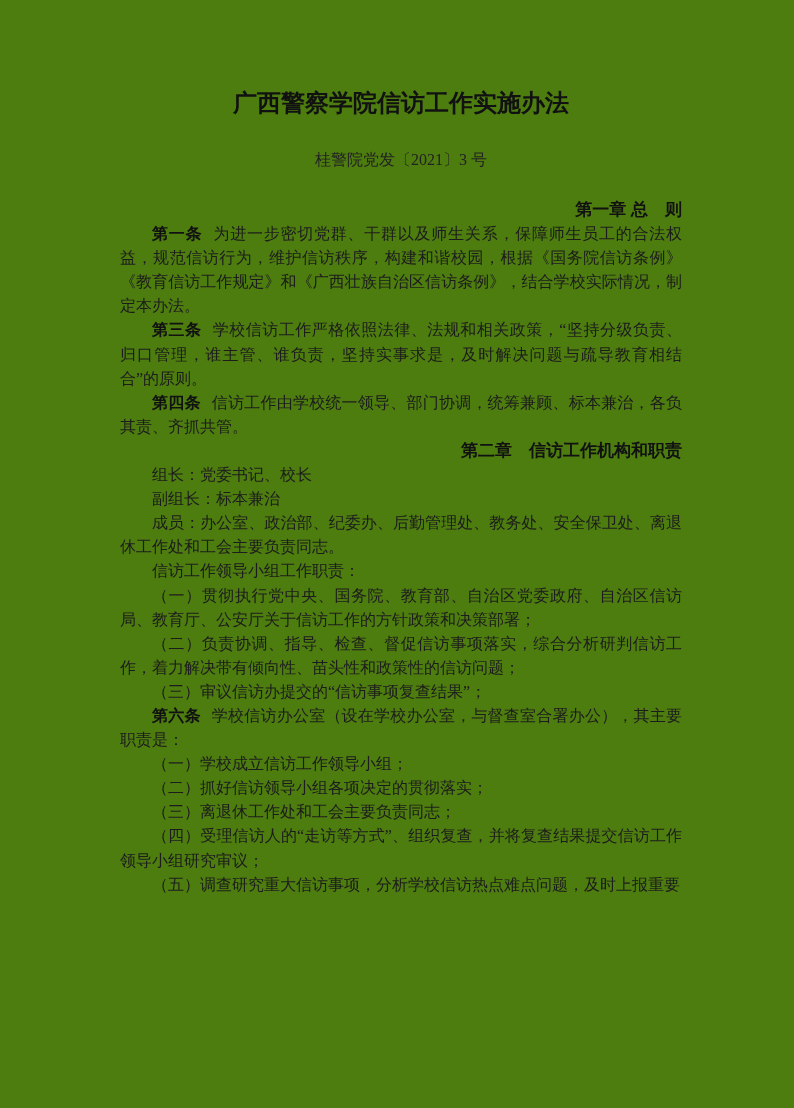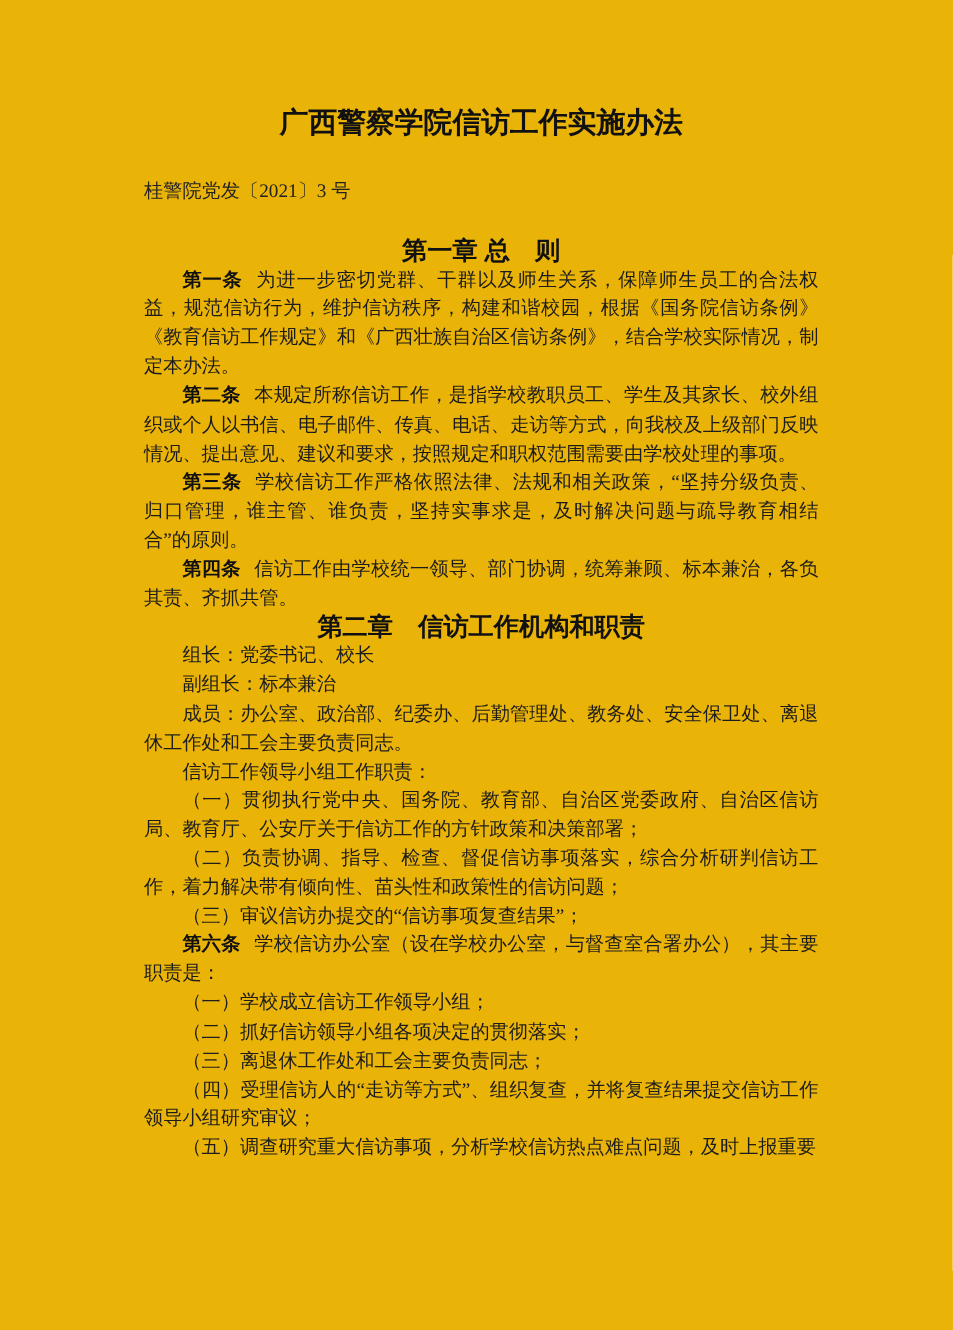--- a/index.html
+++ b/index.html
@@ -4,21 +4,21 @@
 <style>
   html, body {
     margin: 0;
     padding: 0;
     background: #ffffff;
   }
   .page {
     position: relative;
     width: 794px;
     height: 1108px;
-    background: #eab308;
+    background: #4d7c0f;
     overflow: hidden;
     color: #1c1c1c;
     box-sizing: border-box;
   }
   .inner {
     padding: 88px 112px 0 120px;
   }
   .doc-title {
     margin: 0;
     font-family: "Liberation Serif", "DejaVu Serif", serif;
@@ -26,39 +26,39 @@
     font-size: 24px;
     line-height: 30px;
     text-align: center;
     color: #111111;
   }
   .doc-number {
     margin: 32px 0 0 0;
     font-family: "Liberation Serif", "DejaVu Serif", serif;
     font-size: 16px;
     line-height: 20px;
-    text-align: left;
+    text-align: center;
     color: #222222;
   }
   .doc-body {
     margin-top: 28px;
     font-family: "Liberation Serif", "DejaVu Serif", serif;
     font-size: 16px;
     line-height: 24.1px;
     text-align: justify;
     text-justify: inter-character;
     color: #1c1c1c;
   }
   .chapter {
     margin: 0;
     font-family: "Liberation Sans", "DejaVu Sans", sans-serif;
     font-weight: bold;
-    font-size: 21px;
+    font-size: 17px;
     line-height: 24.1px;
-    text-align: center;
+    text-align: right;
     text-indent: 0;
     color: #111111;
   }
   .para {
     margin: 0;
     text-indent: 2em;
   }
   .lead {
     font-family: "Liberation Sans", "DejaVu Sans", sans-serif;
     font-weight: bold;
@@ -69,21 +69,20 @@
 </head>
 <body>
 
 <div class="page">
   <div class="inner">
     <h1 class="doc-title">广西警察学院信访工作实施办法</h1>
     <div class="doc-number">桂警院党发〔2021〕3 号</div>
     <div class="doc-body">
         <h2 class="chapter">第一章 总　则</h2>
         <p class="para"><b class="lead">第一条</b>为进一步密切党群、干群以及师生关系，保障师生员工的合法权益，规范信访行为，维护信访秩序，构建和谐校园，根据《国务院信访条例》《教育信访工作规定》和《广西壮族自治区信访条例》，结合学校实际情况，制定本办法。</p>
-        <p class="para"><b class="lead">第二条</b>本规定所称信访工作，是指学校教职员工、学生及其家长、校外组织或个人以书信、电子邮件、传真、电话、走访等方式，向我校及上级部门反映情况、提出意见、建议和要求，按照规定和职权范围需要由学校处理的事项。</p>
         <p class="para"><b class="lead">第三条</b>学校信访工作严格依照法律、法规和相关政策，“坚持分级负责、归口管理，谁主管、谁负责，坚持实事求是，及时解决问题与疏导教育相结合”的原则。</p>
         <p class="para"><b class="lead">第四条</b>信访工作由学校统一领导、部门协调，统筹兼顾、标本兼治，各负其责、齐抓共管。</p>
         <h2 class="chapter">第二章　信访工作机构和职责</h2>
         <p class="para">组长：党委书记、校长</p>
         <p class="para">副组长：标本兼治</p>
         <p class="para">成员：办公室、政治部、纪委办、后勤管理处、教务处、安全保卫处、离退休工作处和工会主要负责同志。</p>
         <p class="para">信访工作领导小组工作职责：</p>
         <p class="para">（一）贯彻执行党中央、国务院、教育部、自治区党委政府、自治区信访局、教育厅、公安厅关于信访工作的方针政策和决策部署；</p>
         <p class="para">（二）负责协调、指导、检查、督促信访事项落实，综合分析研判信访工作，着力解决带有倾向性、苗头性和政策性的信访问题；</p>
         <p class="para">（三）审议信访办提交的“信访事项复查结果”；</p>

